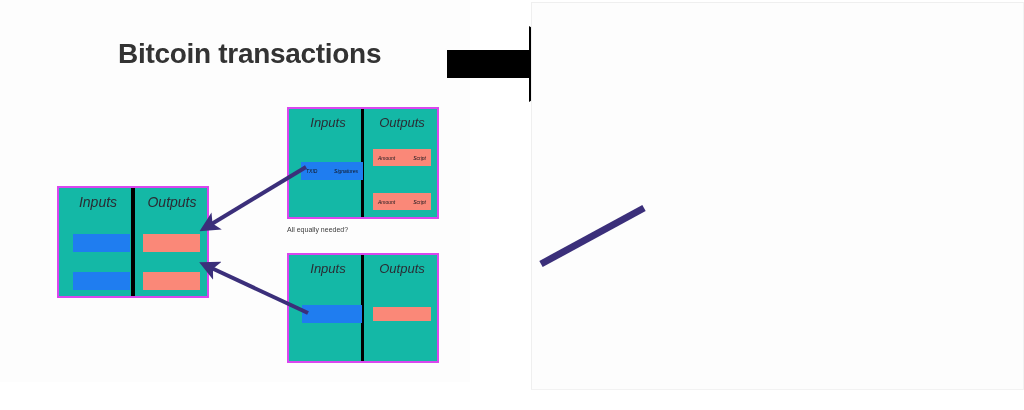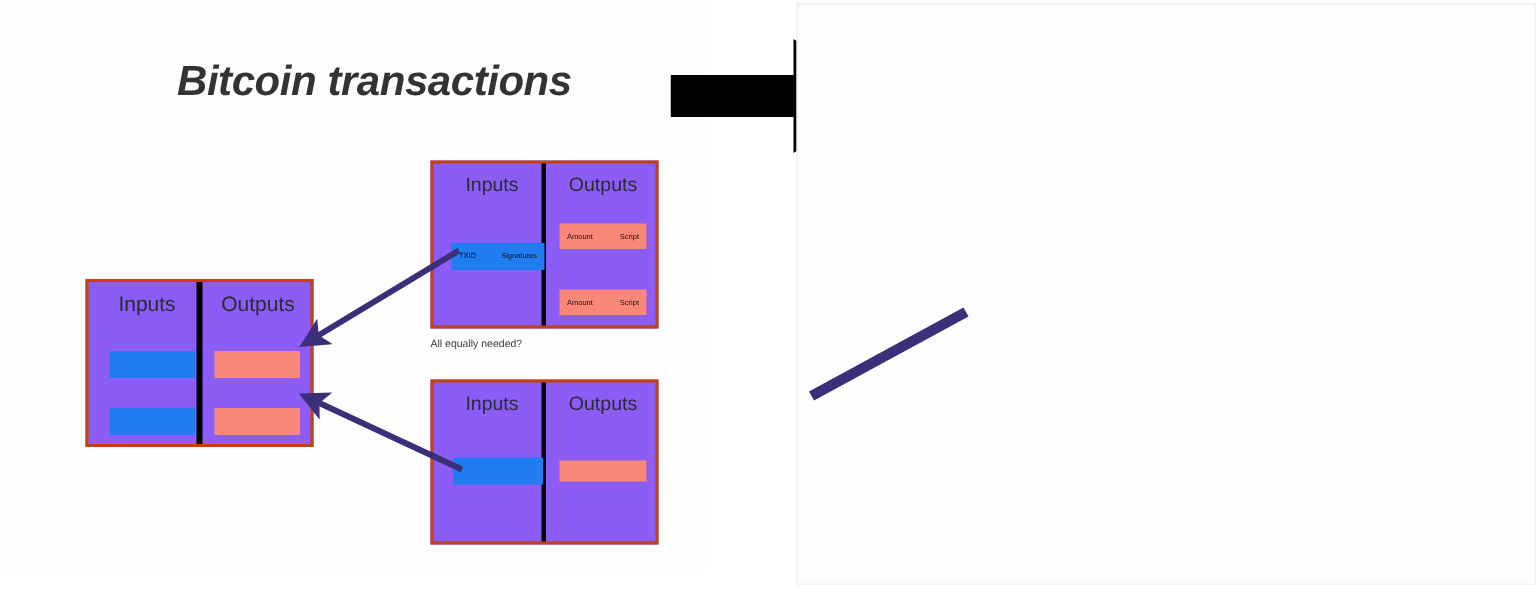--- a/index.html
+++ b/index.html
@@ -32,38 +32,38 @@
   
   #deck-title {
     position: absolute;
     left: 118px;
     top: 38px;
     font-size: 28px;
     font-weight: bold;
     color: #333333;
     letter-spacing: -0.3px;
     white-space: nowrap;
-    font-style: italic;
   }
 
   
   #transition-arrow {
     position: absolute;
     left: 447px;
     top: 26px;
     width: 142px;
     height: 76px;
   }
 
   
   .tx-box {
     position: absolute;
-    background: #8b5cf6;
-    border: 2px solid #c2410c;
+    background: #14b8a6;
+    border: 2px solid #d946ef;
     box-sizing: border-box;
+    font-style: italic;
   }
   .tx-box .col-title {
     position: absolute;
     text-align: center;
     color: #2b2b33;
     font-weight: normal;
     white-space: nowrap;
   }
   .tx-divider {
     position: absolute;

